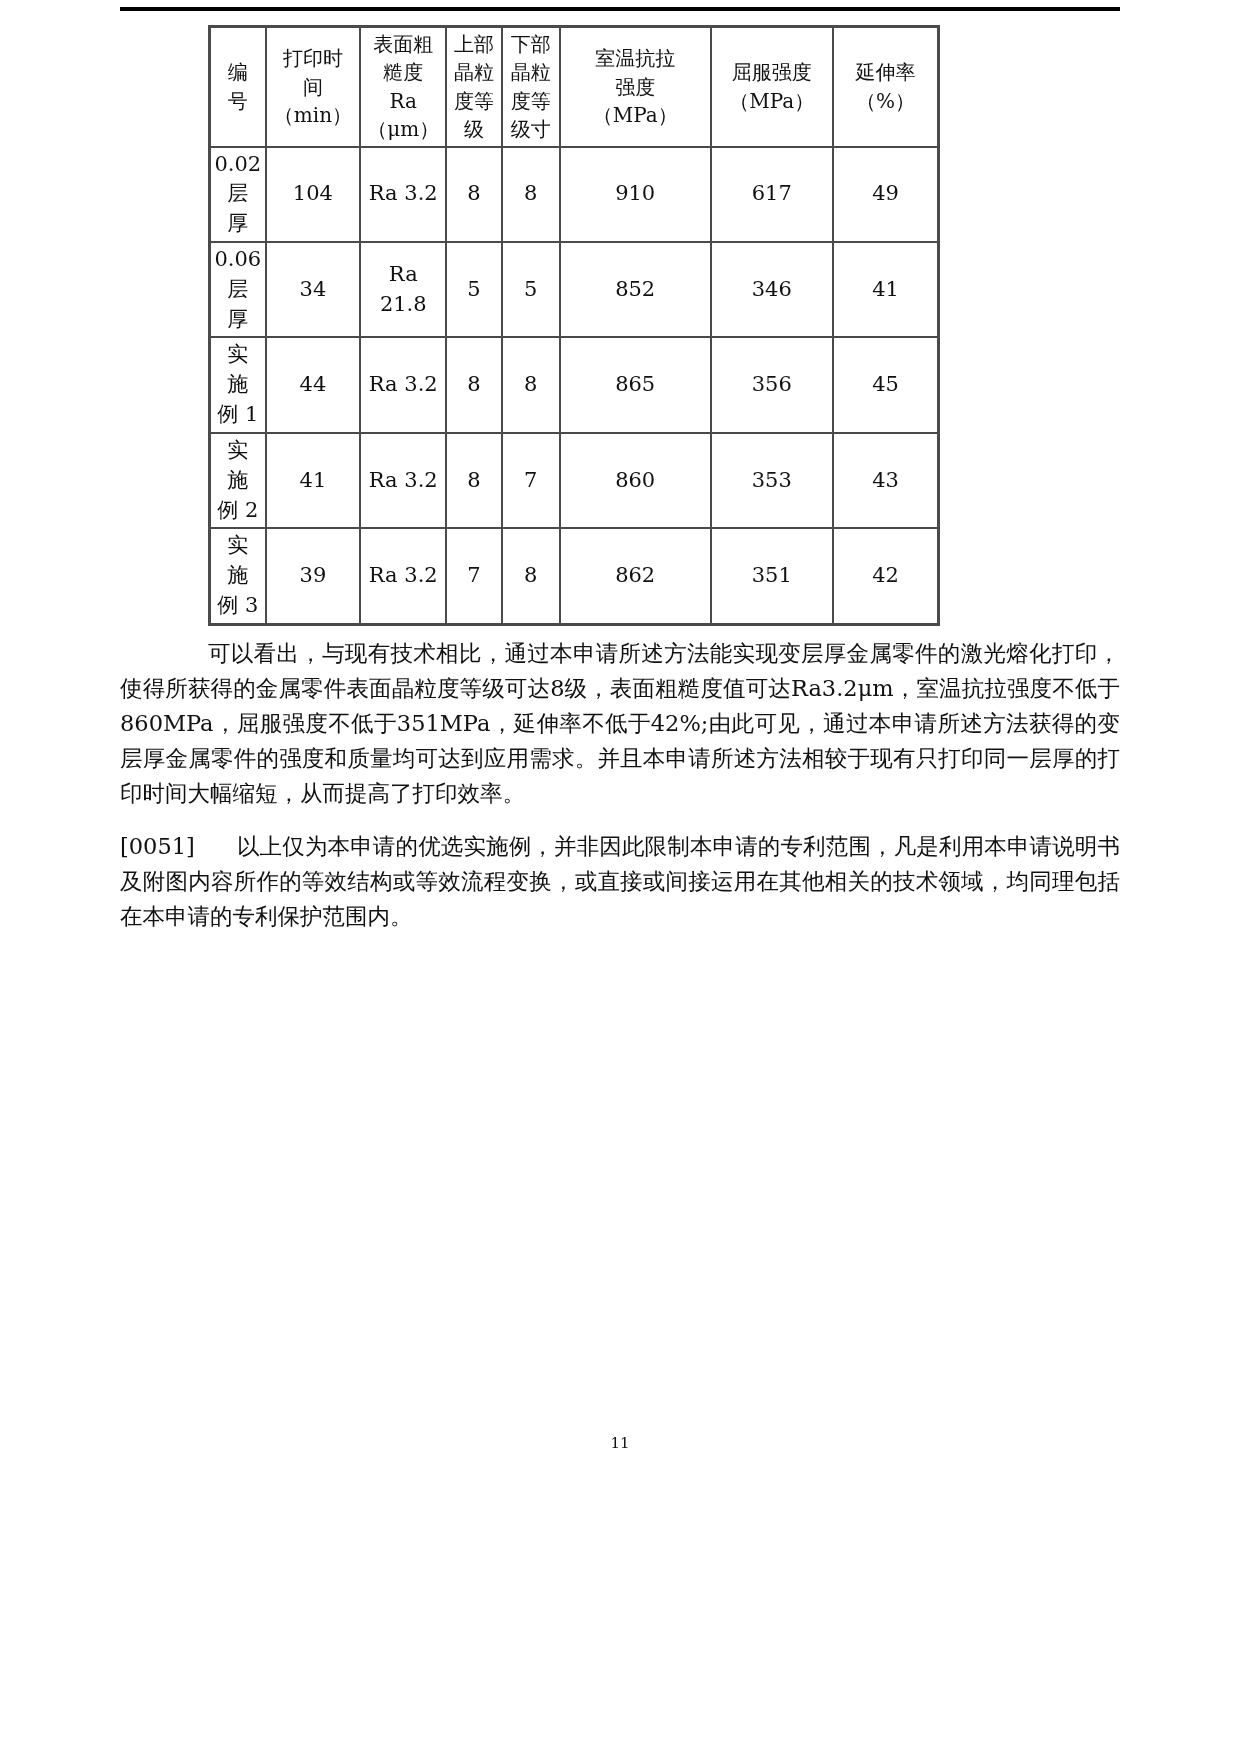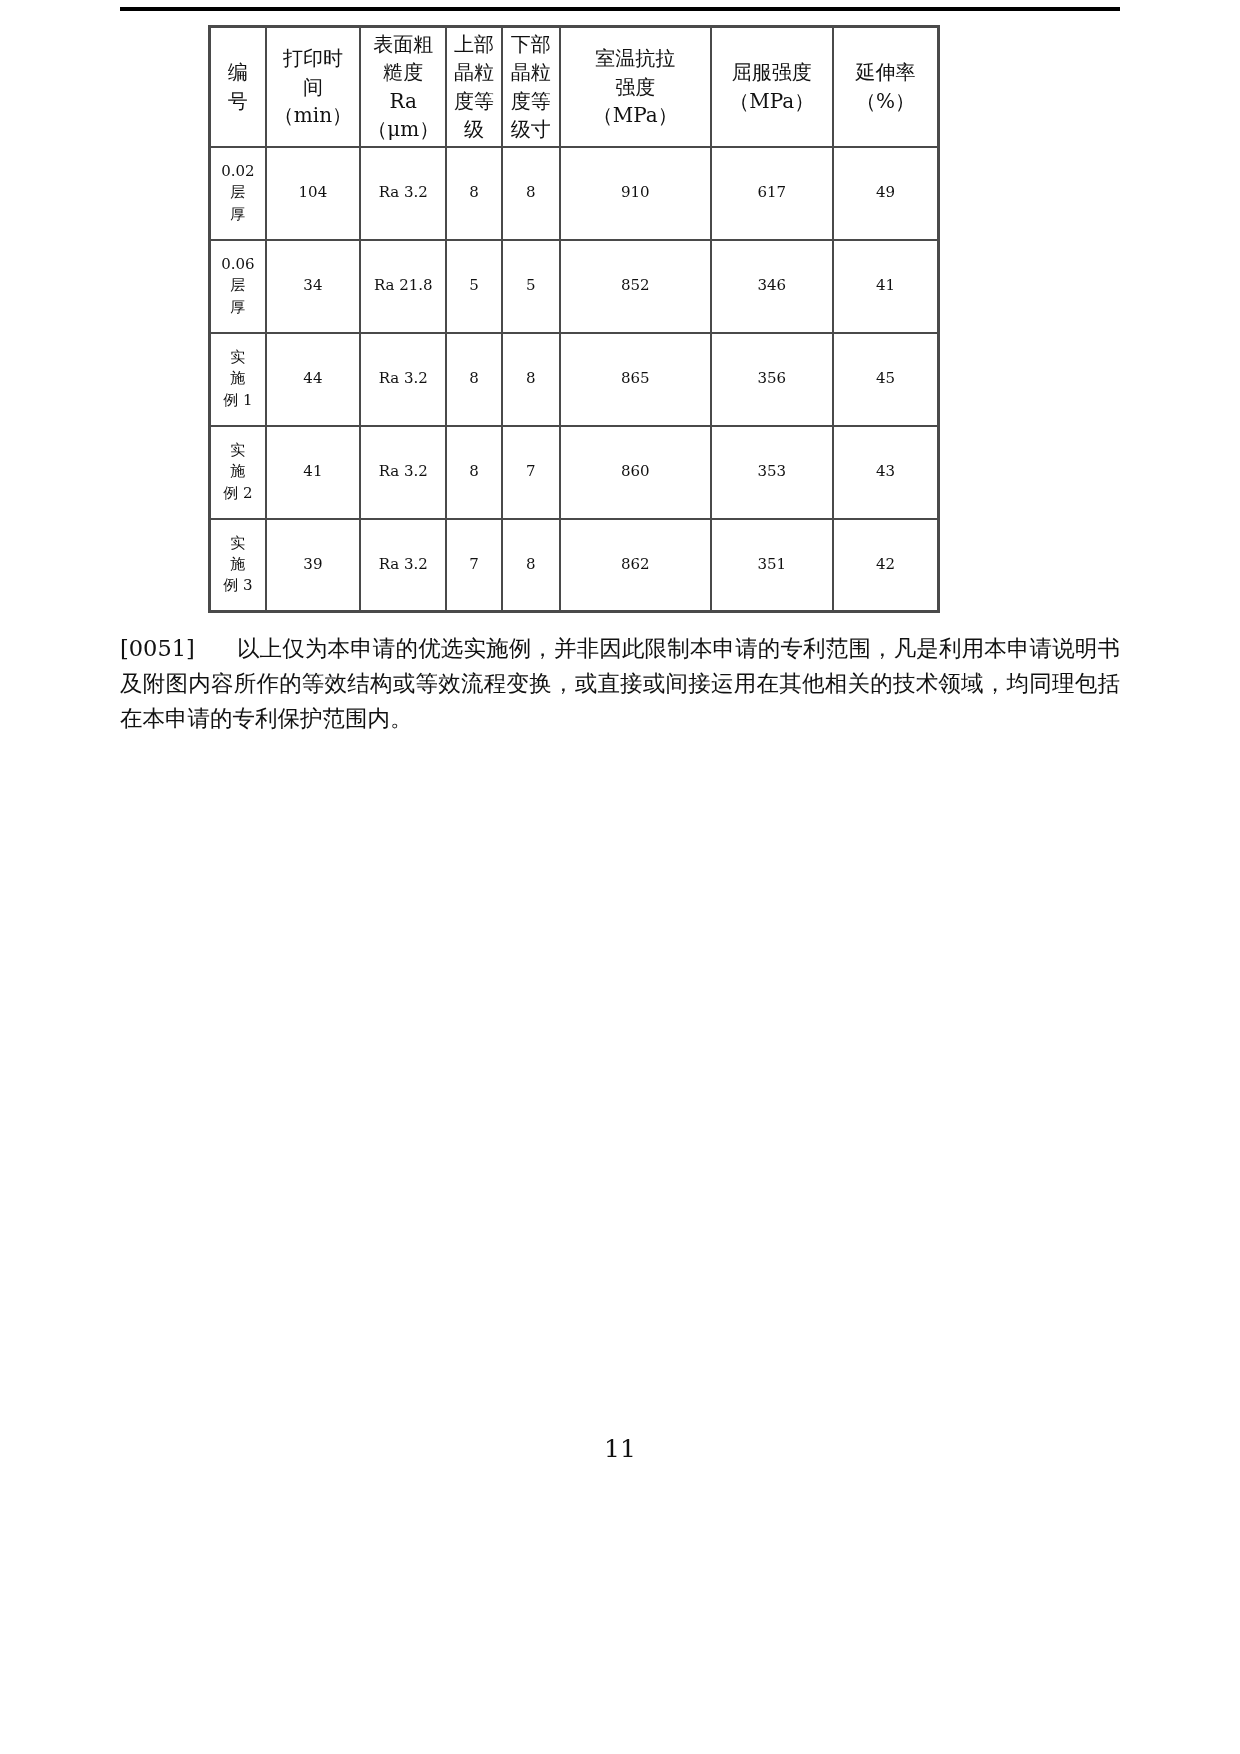--- a/index.html
+++ b/index.html
@@ -42,21 +42,21 @@
     border-collapse: collapse;
     table-layout: fixed;
     width: 732px;
     margin: 14px 0 0 88px;
     border: 3px solid #4a4a4a;
   }
   table.spec-table td {
     border: 2px solid #4a4a4a;
     text-align: center;
     vertical-align: middle;
-    font-size: 15px;
+    font-size: 21px;
     line-height: 1.42;
     white-space: pre-line;
     padding: 2px;
   }
   tr.header-row td { height: 114px; font-size: 20px; }
   tr.data-row td { height: 93px; }
 
   
   .body-text {
     font-size: 22.5px;
@@ -68,21 +68,21 @@
   .para-2 { margin-top: 18px; }
   .para-gap { display: inline-block; width: 42px; }
 
   
   .page-number {
     position: absolute;
     top: 1434px;
     left: 0;
     width: 100%;
     text-align: center;
-    font-size: 25px;
+    font-size: 15px;
   }
 </style>
 </head>
 <body>
 
 <div class="content">
 
   <hr class="header-rule">
 
   <table class="spec-table">
@@ -179,18 +179,19 @@
         <td>Ra 3.2</td>
         <td>7</td>
         <td>8</td>
         <td>862</td>
         <td>351</td>
         <td>42</td>
       </tr>
     </tbody>
   </table>
 
+  <p class="body-text para-1">可以看出，与现有技术相比，通过本申请所述方法能实现变层厚金属零件的激光熔化打印，使得所获得的金属零件表面晶粒度等级可达8级，表面粗糙度值可达Ra3.2μm，室温抗拉强度不低于860MPa，屈服强度不低于351MPa，延伸率不低于42%;由此可见，通过本申请所述方法获得的变层厚金属零件的强度和质量均可达到应用需求。并且本申请所述方法相较于现有只打印同一层厚的打印时间大幅缩短，从而提高了打印效率。</p>
 
   <p class="body-text para-2"><span>[0051]</span><span class="para-gap"></span><span>以上仅为本申请的优选实施例，并非因此限制本申请的专利范围，凡是利用本申请说明书及附图内容所作的等效结构或等效流程变换，或直接或间接运用在其他相关的技术领域，均同理包括在本申请的专利保护范围内。</span></p>
 
 </div>
 
 <div class="page-number">11</div>
 
 </body></html>

